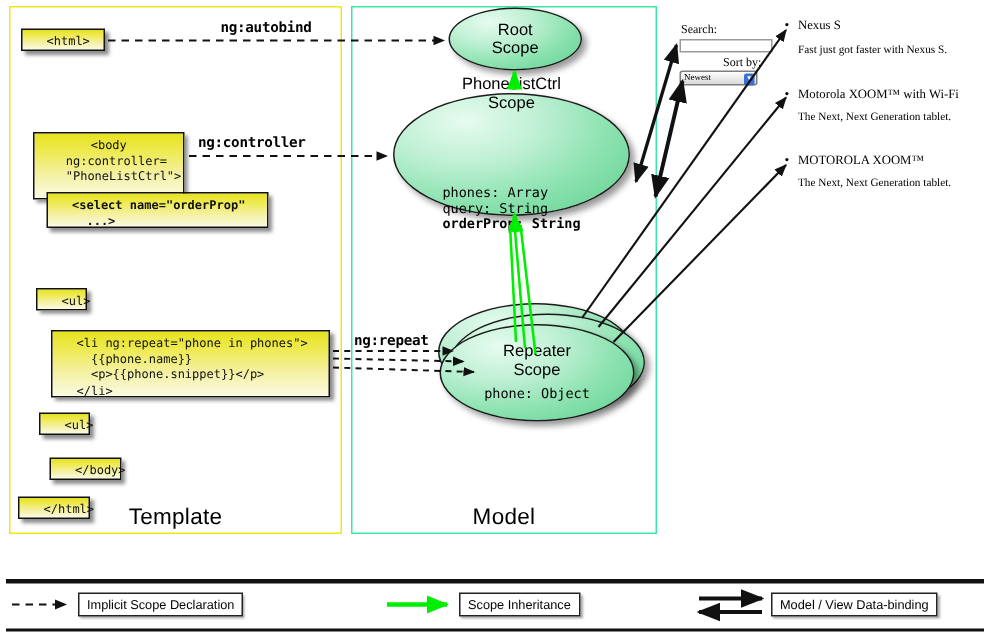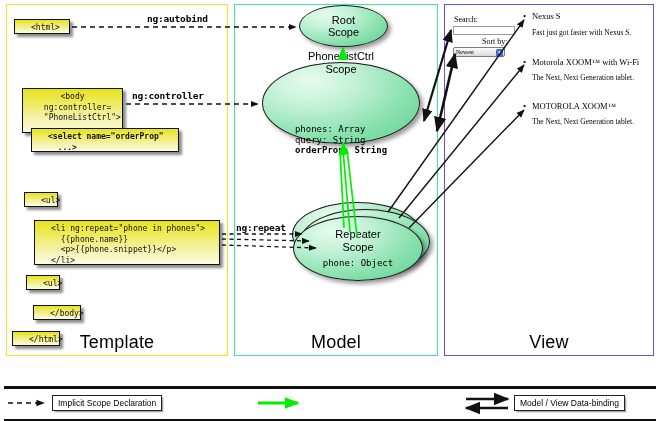--- a/index.html
+++ b/index.html
@@ -7,21 +7,21 @@
        font-family:"Liberation Sans",sans-serif;}
   #root{position:relative;width:660px;height:421px;}
 
   
   .col{position:absolute;background:#fff;box-sizing:border-box;}
   #col-template{left:6px;  top:4px;  width:222px; height:352px; border:1.5px solid #f2e61a;}
   #col-model   {left:234px;top:4px;  width:204px; height:352px; border:1.5px solid #38e8a4;}
   #col-view    {left:444px;top:4px;  width:210px; height:352px; border:1.5px solid #6a4fe0;}
 
   .col-label{position:absolute;bottom:2px;width:100%;text-align:center;
-             font-size:18px;color:#000;letter-spacing:.2px;}
+             font-size:15px;color:#000;letter-spacing:.2px;}
 
   
   .codebox{position:absolute;box-sizing:border-box;
            border:1.4px solid #111;
            background:linear-gradient(to bottom,#e7e21f 0%,#eeea52 28%,#f4f0a0 62%,#fbfbe2 100%);
            box-shadow:2.5px 2.5px 2.5px rgba(0,0,0,.45);
            font-family:"DejaVu Sans Mono","Liberation Mono",monospace;
            font-size:8px;line-height:1.33;color:#111;
            padding:3px 16px;white-space:pre;}
   .codebox.bold{font-weight:bold;}
@@ -70,23 +70,20 @@
 </head>
 <body>
 
 <div id="root">
 
   <div class="col" id="col-template">
     <div class="col-label">Template</div>
   </div>
   <div class="col" id="col-model">
     <div class="col-label">Model</div>
-  </div>
-  <div class="col" id="col-view">
-    <div class="col-label">View</div>
   </div>
 
   <div class="codebox" style="left:14px;top:19px;width:56px;height:15px;">&lt;html&gt;</div>
 
   <div class="codebox" style="left:22px;top:88px;width:101px;height:45px;text-align:center;">&lt;body
  ng:controller=
  "PhoneListCtrl"&gt;</div>
 
   <div class="codebox bold" style="left:31px;top:128px;width:148px;height:24px;">&lt;select name="orderProp"
   ...&gt;</div>
@@ -202,16 +199,17 @@
           <path d="M0,1 L10,5 L0,9 z" fill="#00ee00"></path>
         </marker>
       </defs>
       <path d="M8,17 L44,17" stroke="#111" stroke-width="1.4" stroke-dasharray="5,4" fill="none" marker-end="url(#lah)"></path>
       <path d="M258,17 L298,17" stroke="#00ee00" stroke-width="3" fill="none" marker-end="url(#lahg)"></path>
       <path d="M466,13 L508,13" stroke="#111" stroke-width="2.6" fill="none" marker-end="url(#lah)"></path>
       <path d="M508,22 L466,22" stroke="#111" stroke-width="2.6" fill="none" marker-end="url(#lah)"></path>
     </svg>
 
     <div class="leg-box" style="left:52px;top:9px;">Implicit Scope Declaration</div>
+    <div class="leg-box" style="left:306px;top:9px;">Scope Inheritance</div>
     <div class="leg-box" style="left:514px;top:9px;">Model / View Data-binding</div>
   </div>
 
 </div>
 
 </body></html>

